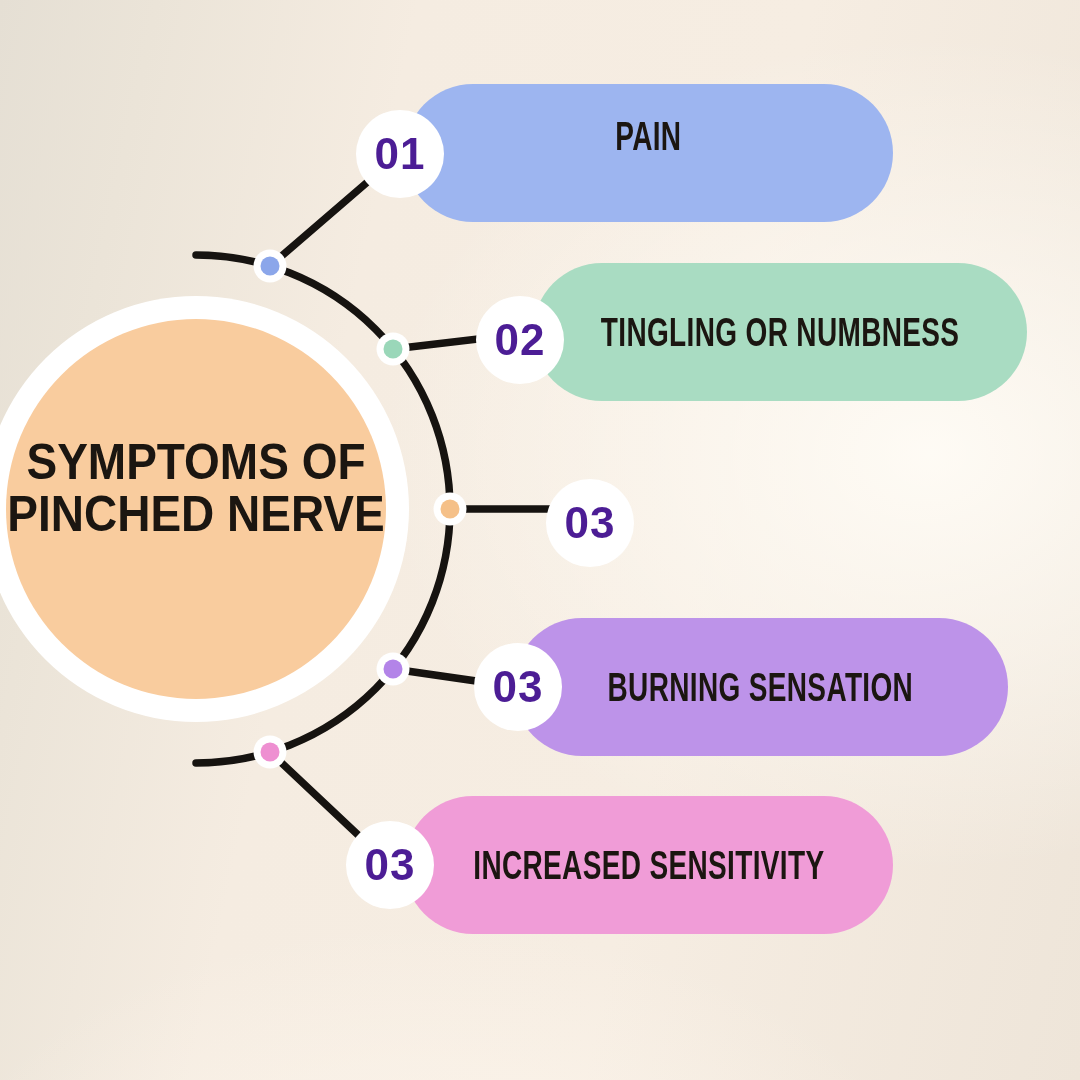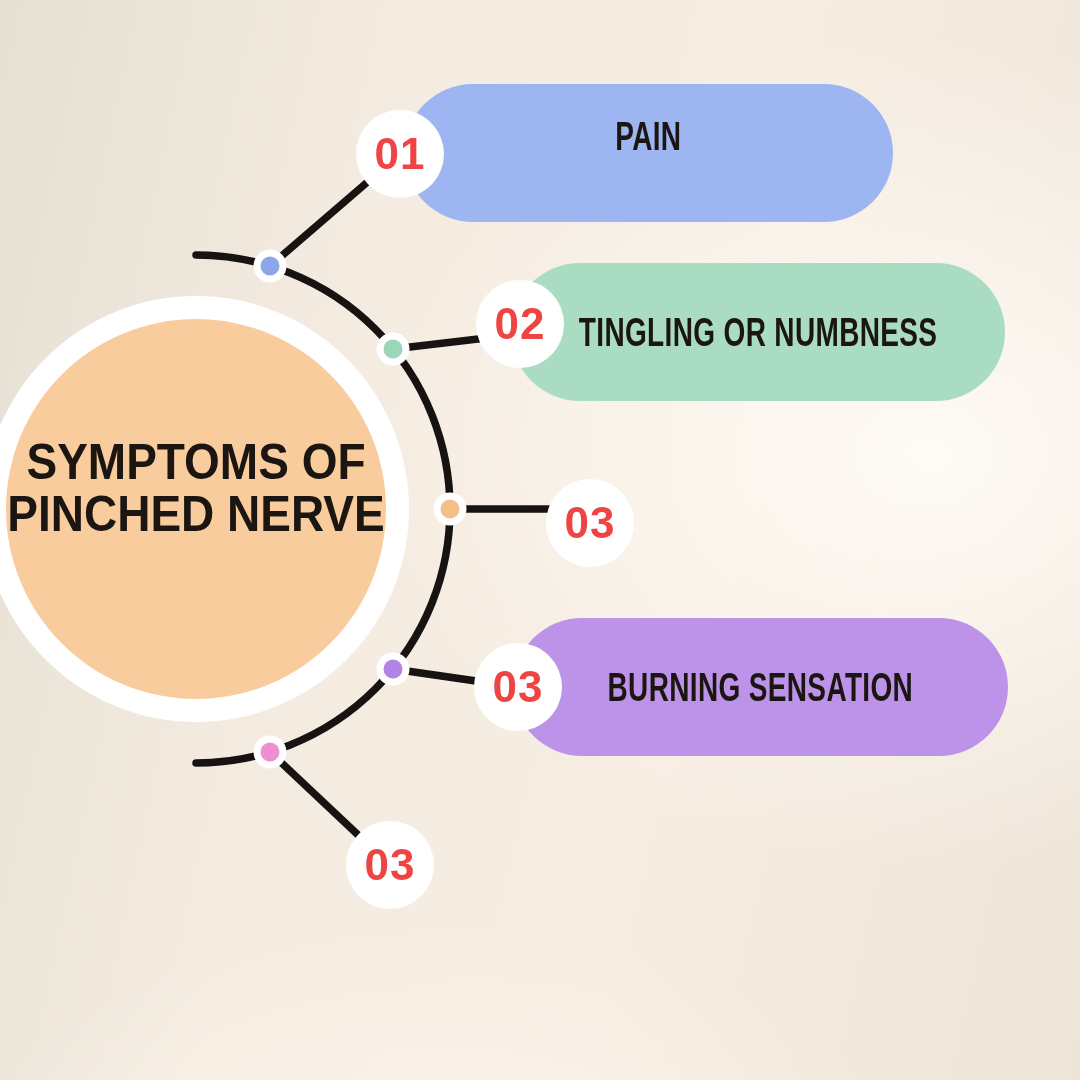--- a/index.html
+++ b/index.html
@@ -71,21 +71,21 @@
     width: 88px;
     height: 88px;
     border-radius: 50%;
     background: #ffffff;
     display: flex;
     align-items: center;
     justify-content: center;
     font-weight: bold;
     font-size: 44px;
     letter-spacing: 1px;
-    color: #ef4444;
+    color: #4c1d95;
     z-index: 3;
   }
 </style>
 </head>
 <body>
 
 <div class="stage">
 
   <svg class="diagram-svg" viewBox="0 0 1080 1080" width="1080" height="1080">
 
@@ -129,39 +129,44 @@
 
   <div class="pill" style="left: 404px; top: 84px; width: 489px; background: rgb(157, 181, 240);">
     <div class="pill-label lifted">
       <span>PAIN</span>
     </div>
   </div>
   <div class="num-badge" style="left:356px; top:110px;">
     <span>01</span>
   </div>
 
-  <div class="pill" style="left: 511px; top: 263px; width: 494px; background: rgb(169, 220, 194);">
+  <div class="pill" style="left: 533px; top: 263px; width: 494px; background: rgb(169, 220, 194);">
     <div class="pill-label">
       <span>TINGLING OR NUMBNESS</span>
     </div>
   </div>
-  <div class="num-badge" style="left:476px; top:280px;">
+  <div class="num-badge" style="left:476px; top:296px;">
     <span>02</span>
   </div>
 
   <div class="num-badge" style="left:546px; top:479px;">
     <span>03</span>
   </div>
 
   <div class="pill" style="left: 513px; top: 618px; width: 495px; background: rgb(189, 147, 233); text-align: center;">
     <div class="pill-label">
       <span>BURNING SENSATION</span>
     </div>
   </div>
   <div class="num-badge" style="left:474px; top:643px;">
     <span>03</span>
   </div>
 
+  <div class="pill" style="left: 404px; top: 796px; width: 489px; background: rgb(240, 156, 215);">
+    <div class="pill-label">
+      <span>INCREASED SENSITIVITY</span>
+    </div>
+  </div>
   <div class="num-badge" style="left:346px; top:821px;">
     <span>03</span>
   </div>
 
 </div>
 
 </body></html>

